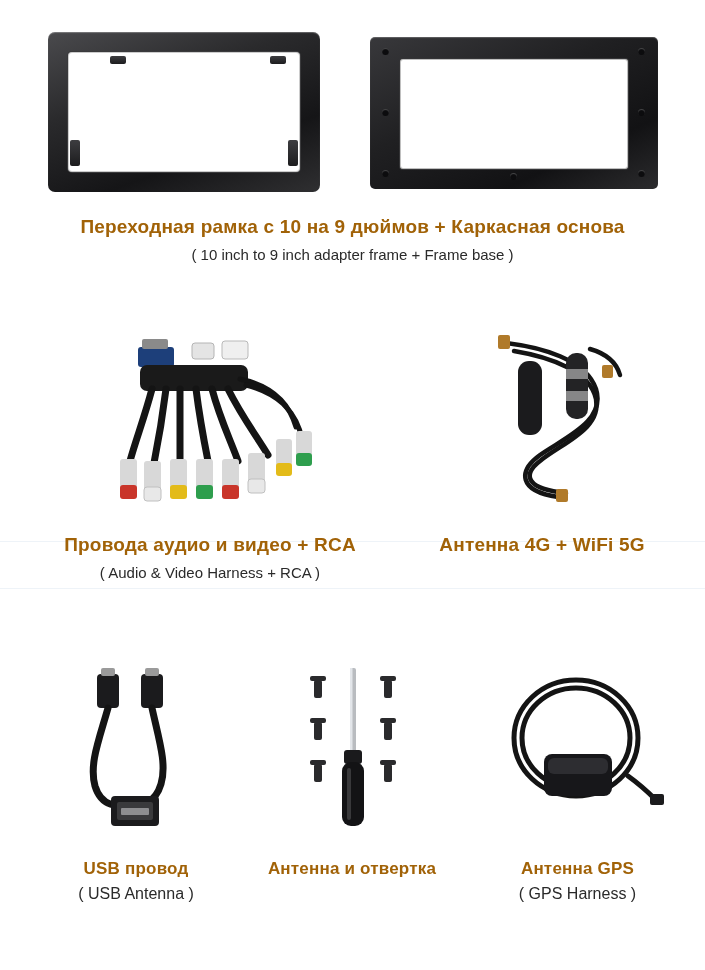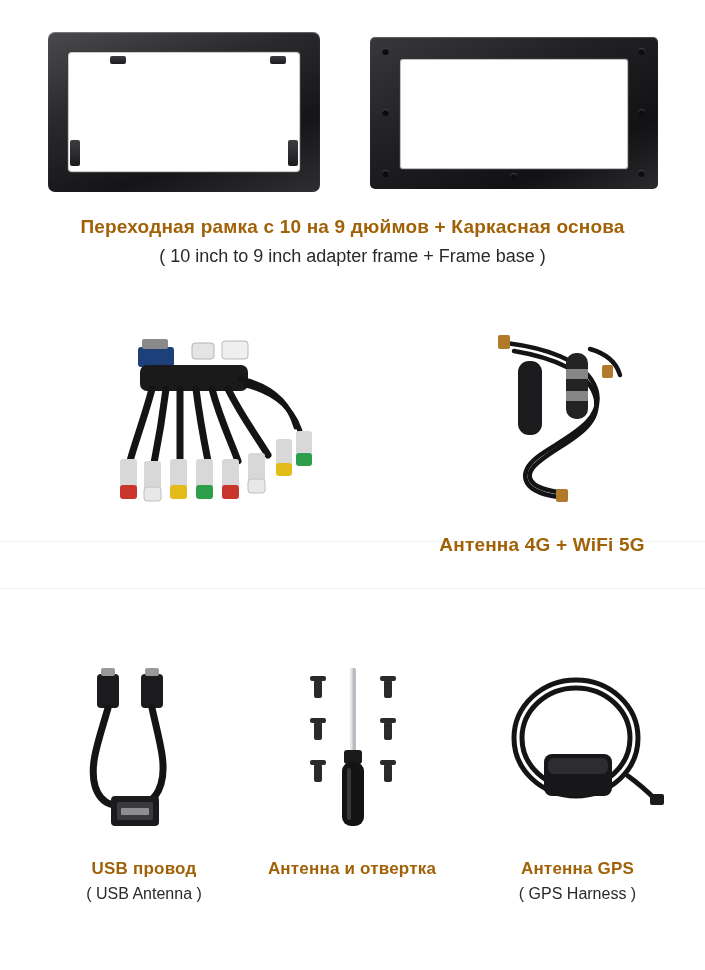--- a/index.html
+++ b/index.html
@@ -27,21 +27,21 @@
   }
   .caption .ru {
     font-weight: bold;
     font-size: 19px;
     letter-spacing: 0.2px;
     color: #a16207;
     line-height: 1.25;
     white-space: nowrap;
   }
   .caption .en {
-    font-size: 18px;
+    font-size: 15px;
     color: #2a2a2a;
     line-height: 1.3;
     margin-top: 6px;
     white-space: nowrap;
   }
   .caption.small .ru { font-size: 17px; }
   .caption.small .en { font-size: 16px; margin-top: 5px; }
 
   
   .row1 {
@@ -123,21 +123,21 @@
 
   .row2 .cap-left  { position: absolute; left: 20px;  top: 218px; width: 380px; }
   .row2 .cap-right { position: absolute; left: 392px; top: 218px; width: 300px; }
 
   
   .row3 {
     position: absolute;
     top: 640px; left: 0;
     width: 705px; height: 320px;
   }
-  .row3 .cap-1 { position: absolute; left: 44px;  top: 218px; width: 200px; }
+  .row3 .cap-1 { position: absolute; left: 36px;  top: 218px; width: 200px; }
   .row3 .cap-2 { position: absolute; left: 228px; top: 218px; width: 248px; }
   .row3 .cap-3 { position: absolute; left: 470px; top: 218px; width: 215px; }
 
   
   .hairline {
     position: absolute;
     left: 0; width: 705px; height: 1px;
     background: #eef3f8;
   }
 </style>
@@ -223,20 +223,24 @@
       </g>
       <rect x="28" y="10" width="12" height="14" rx="2" fill="#b07a2a"></rect>
       <rect x="132" y="40" width="11" height="13" rx="2" fill="#b07a2a"></rect>
       <rect x="86" y="164" width="12" height="13" rx="2" fill="#b07a2a"></rect>
       <rect x="48" y="36" width="24" height="74" rx="11" fill="#1b1b1d"></rect>
       <rect x="96" y="28" width="22" height="66" rx="10" fill="#232325"></rect>
       <rect x="96" y="44" width="22" height="10" fill="#d8d8d8" opacity="0.55"></rect>
       <rect x="96" y="66" width="22" height="10" fill="#d8d8d8" opacity="0.55"></rect>
     </svg>
 
+    <div class="caption cap-left">
+      <div class="ru">Провода аудио и видео + RCA</div>
+      <div class="en">( Audio &amp; Video Harness + RCA )</div>
+    </div>
 
     <div class="caption cap-right">
       <div class="ru">Антенна 4G + WiFi 5G</div>
     </div>
   </div>
 
   <div class="row3">
 
     <svg class="art" style="left:55px; top:20px;" width="160" height="190" viewBox="0 0 160 190">
       <rect x="42" y="14" width="22" height="34" rx="4" fill="#1b1b1d"></rect>

